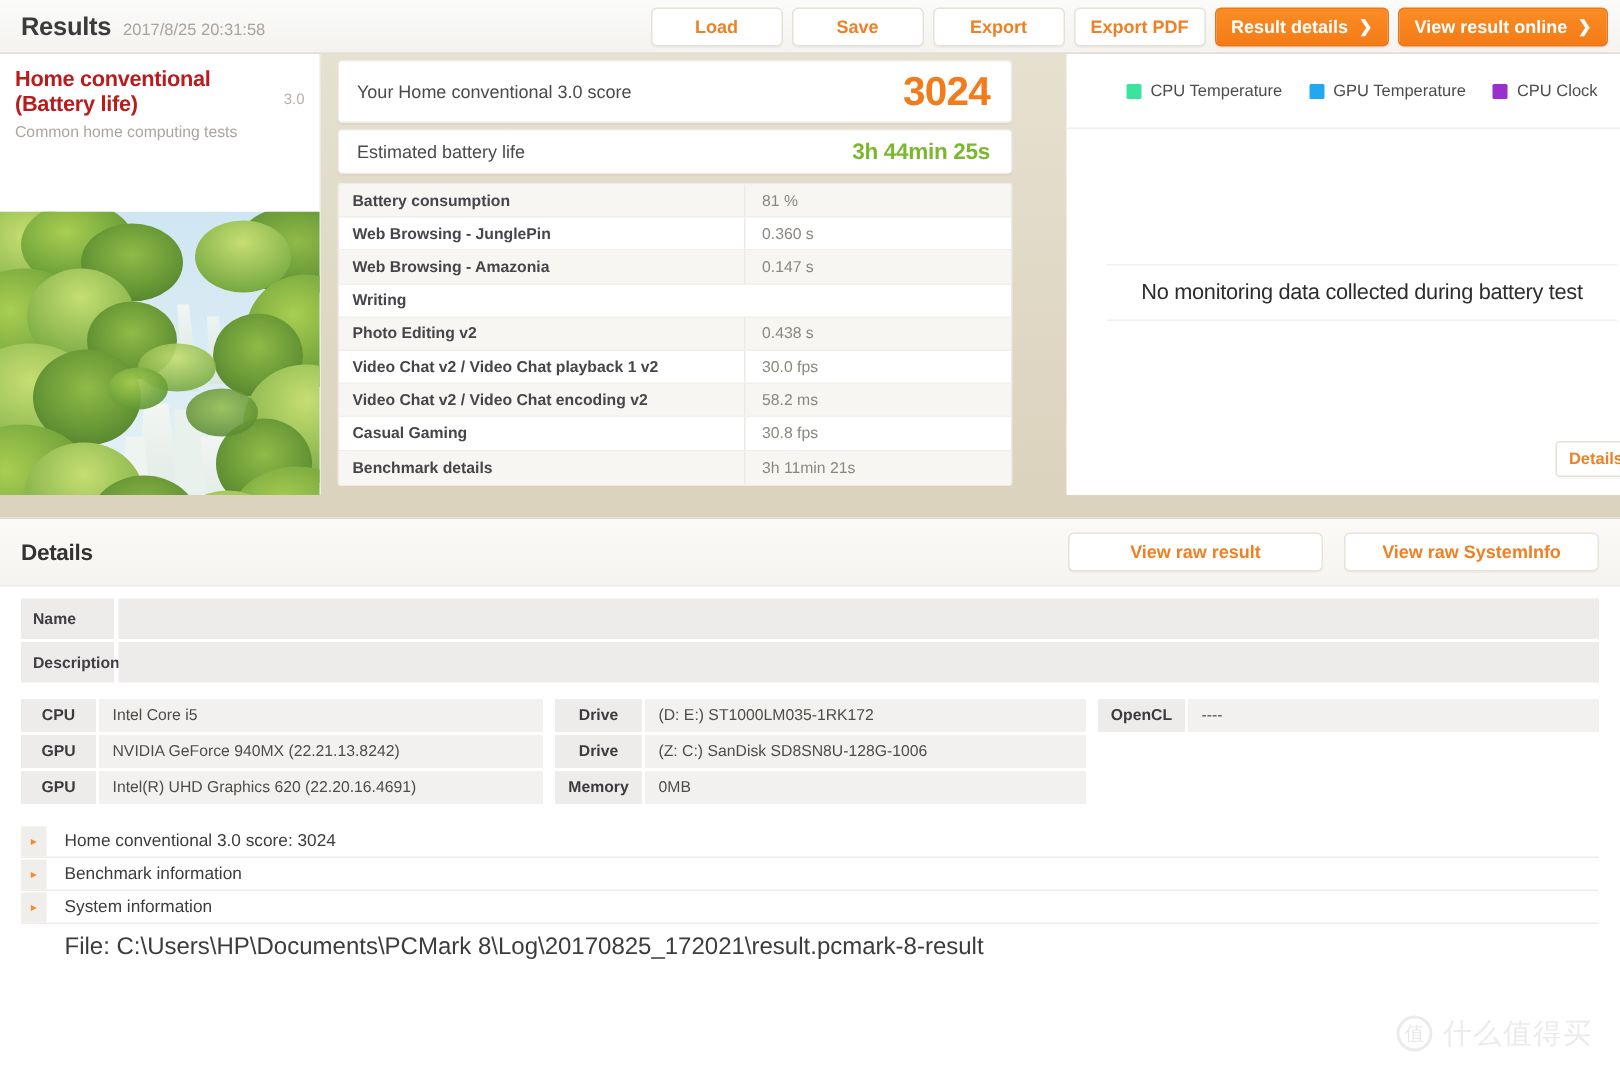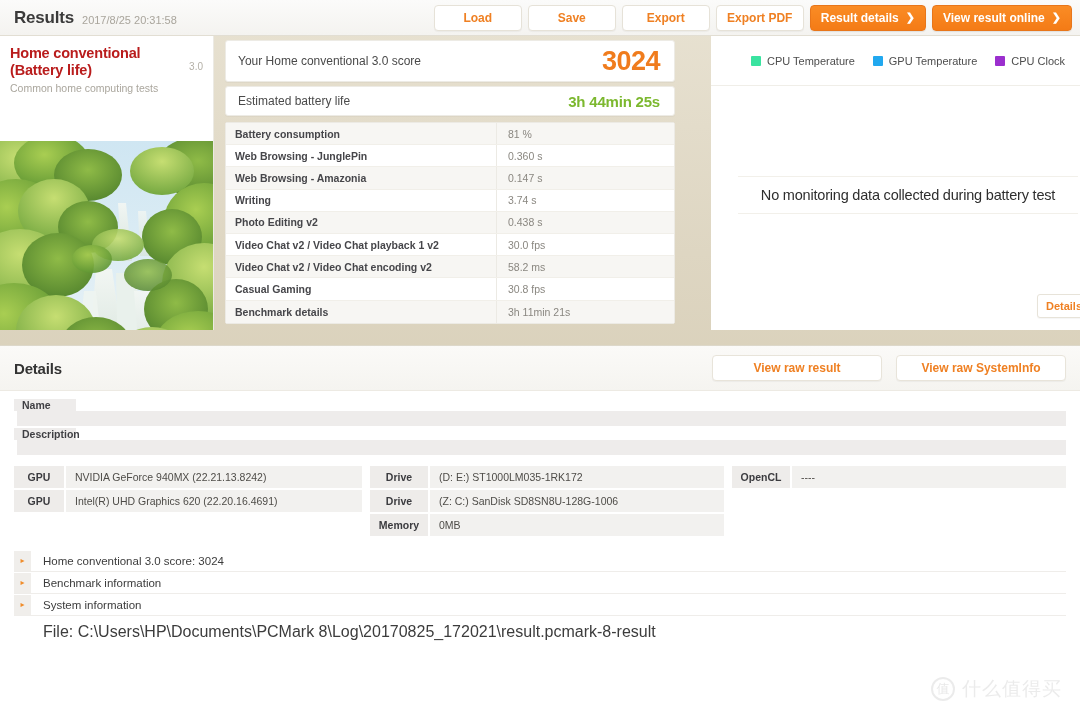--- a/index.html
+++ b/index.html
@@ -296,21 +296,20 @@
     box-shadow: 0 1px 1px rgba(0,0,0,0.04);
   }
 
   #meta-table {
     margin: 8px 14px 0 14px;
   }
   .meta-row {
     display: flex;
     height: 27px;
     margin-bottom: 2px;
-    flex-direction: column;
   }
   .meta-key {
     width: 62px;
     background: #eeeceb;
     font-size: 10.5px;
     font-weight: bold;
     color: #3f3f43;
     display: flex;
     align-items: center;
     padding-left: 8px;
@@ -538,21 +537,20 @@
       <div class="metric-row">
         <div class="metric-name">Web Browsing - JunglePin</div>
         <div class="metric-value">0.360 s</div>
       </div>
       <div class="metric-row alt">
         <div class="metric-name">Web Browsing - Amazonia</div>
         <div class="metric-value">0.147 s</div>
       </div>
       <div class="metric-row">
         <div class="metric-name">Writing</div>
-        <div class="metric-value">3.74 s</div>
       </div>
       <div class="metric-row alt">
         <div class="metric-name">Photo Editing v2</div>
         <div class="metric-value">0.438 s</div>
       </div>
       <div class="metric-row">
         <div class="metric-name">Video Chat v2 / Video Chat playback 1 v2</div>
         <div class="metric-value">30.0 fps</div>
       </div>
       <div class="metric-row alt">
@@ -614,20 +612,24 @@
     </div>
     <div class="meta-row">
       <div class="meta-key">Description</div>
       <div class="meta-val"></div>
     </div>
   </div>
 
   <div id="hw-grid">
     <div class="hw-col c1">
       <div class="hw-row">
+        <div class="hw-key">CPU</div>
+        <div class="hw-val">Intel Core i5</div>
+      </div>
+      <div class="hw-row">
         <div class="hw-key">GPU</div>
         <div class="hw-val">NVIDIA GeForce 940MX (22.21.13.8242)</div>
       </div>
       <div class="hw-row">
         <div class="hw-key">GPU</div>
         <div class="hw-val">Intel(R) UHD Graphics 620 (22.20.16.4691)</div>
       </div>
     </div>
     <div class="hw-col c2">
       <div class="hw-row">

